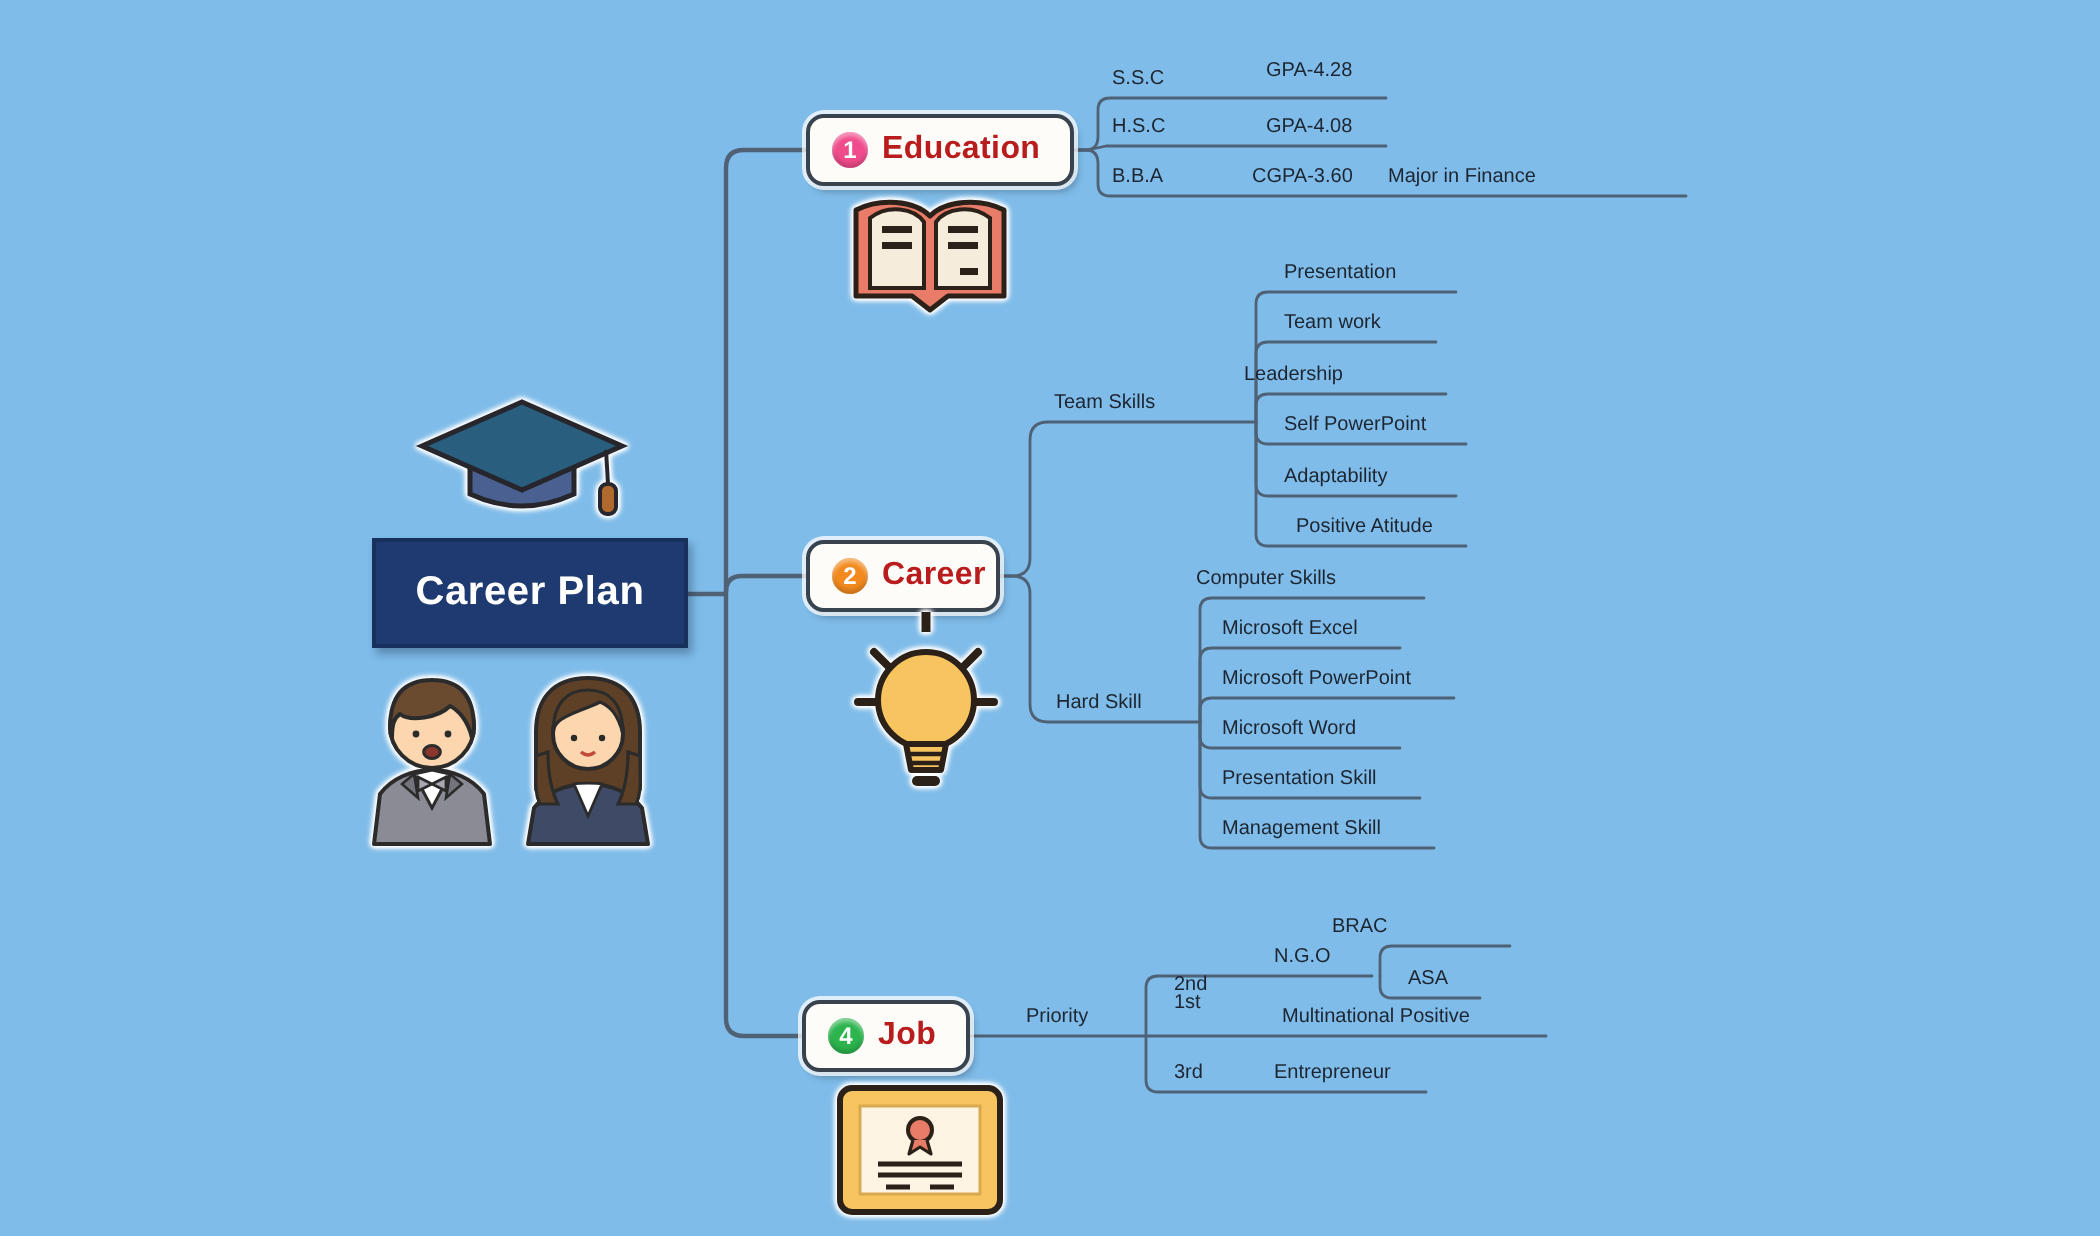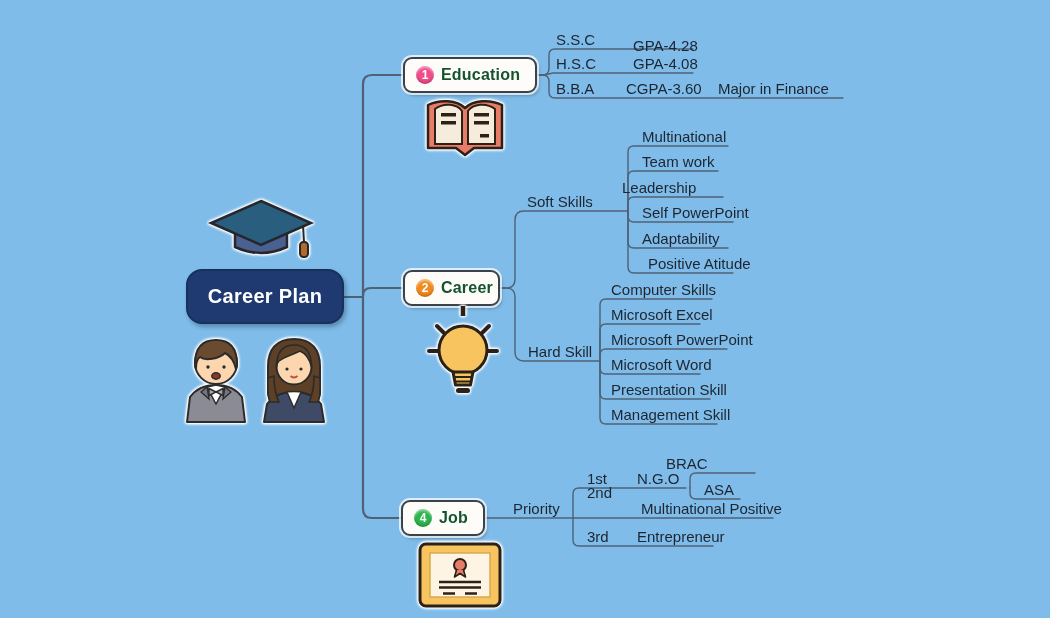--- a/index.html
+++ b/index.html
@@ -8,38 +8,38 @@
     position:relative;width:1050px;height:618px;overflow:hidden;
     background:#7fbce9;
   }
   svg.lines{position:absolute;left:0;top:0;pointer-events:none;}
   .node{
     position:absolute;background:#fdfcf9;border:2px solid #39434e;border-radius:9px;
     display:flex;align-items:center;gap:7px;padding:0 11px;box-sizing:border-box;height:36px;
     box-shadow:0 0 0 2px rgba(255,255,255,0.75), 2px 3px 3px rgba(30,50,70,0.30);
     cursor:pointer;
   }
-  .node-label{font-weight:bold;font-size:16px;color:#14532d;letter-spacing:0.2px;white-space:nowrap;}
+  .node-label{font-weight:bold;font-size:16px;color:#b91c1c;letter-spacing:0.2px;white-space:nowrap;}
   .badge{
     width:18px;height:18px;min-width:18px;border-radius:50%;color:#fff;font-weight:bold;font-size:12px;
     display:flex;align-items:center;justify-content:center;
     box-shadow:inset 0 2px 2px rgba(255,255,255,0.45), inset 0 -2px 2px rgba(0,0,0,0.18);
   }
   .badge-education{background:#f04b8b;}
   .badge-skills{background:#f28a1e;}
   .badge-job{background:#2cb44d;}
   .root-node{
     position:absolute;left:186px;top:269px;width:158px;height:55px;
-    background:#1e3a70;border:2px solid #17315c;border-radius:16px;box-sizing:border-box;
+    background:#1e3a70;border:2px solid #17315c;border-radius:0;box-sizing:border-box;
     display:flex;align-items:center;justify-content:center;
     color:#ffffff;font-weight:bold;font-size:20px;letter-spacing:0.3px;
     box-shadow:2px 3px 4px rgba(20,40,70,0.35);cursor:pointer;
   }
   .topic{
-    position:absolute;font-size:15px;color:#1d2530;white-space:nowrap;line-height:14px;cursor:pointer;
+    position:absolute;font-size:10px;color:#1d2530;white-space:nowrap;line-height:14px;cursor:pointer;
   }
   .sticker{filter:drop-shadow(0 0 1px #fff) drop-shadow(0 0 1px #fff) drop-shadow(0 0 1px #fff);}
   .icon{position:absolute;}
 </style>
 </head>
 <body>
 
 <div class="canvas">
 
   <svg class="lines" width="1050" height="618" viewBox="0 0 1050 618">
@@ -158,45 +158,45 @@
 
   <svg class="icon sticker" style="left:417px;top:541px" width="86" height="68" viewBox="0 0 86 68">
     <rect x="3" y="3" width="80" height="62" rx="6" fill="#f7c45f" stroke="#2b2118" stroke-width="3"></rect>
     <rect x="13" y="12" width="60" height="44" fill="#fdf4e3" stroke="#d8a94f" stroke-width="1.5"></rect>
     <circle cx="43" cy="24" r="6" fill="#e87c68" stroke="#2b2118" stroke-width="2"></circle>
     <path d="M39.5,29 L37.5,36 L43,32.5 L48.5,36 L46.5,29" fill="#e87c68" stroke="#2b2118" stroke-width="1.6" stroke-linejoin="round"></path>
     <path d="M22,41 H64 M22,46.5 H64 M26,52.5 H38 M48,52.5 H60" stroke="#2b2118" stroke-width="2.4"></path>
   </svg>
 
   <span class="topic" style="left:556px;top:33px">S.S.C</span>
-  <span class="topic" style="left:633px;top:39px">GPA-4.28</span>
+  <span class="topic" style="left:633px;top:29px">GPA-4.28</span>
   <span class="topic" style="left:556px;top:57px">H.S.C</span>
   <span class="topic" style="left:633px;top:57px">GPA-4.08</span>
   <span class="topic" style="left:556px;top:82px">B.B.A</span>
   <span class="topic" style="left:626px;top:82px">CGPA-3.60</span>
-  <span class="topic" style="left:718px;top:82px">Major in Finance</span>
-
-  <span class="topic" style="left:527px;top:195px">Soft Skills</span>
-  <span class="topic" style="left:642px;top:130px">Multinational</span>
+  <span class="topic" style="left:694px;top:82px">Major in Finance</span>
+
+  <span class="topic" style="left:527px;top:195px">Team Skills</span>
+  <span class="topic" style="left:642px;top:130px">Presentation</span>
   <span class="topic" style="left:642px;top:155px">Team work</span>
   <span class="topic" style="left:622px;top:181px">Leadership</span>
   <span class="topic" style="left:642px;top:206px">Self PowerPoint</span>
   <span class="topic" style="left:642px;top:232px">Adaptability</span>
   <span class="topic" style="left:648px;top:257px">Positive Atitude</span>
 
   <span class="topic" style="left:528px;top:345px">Hard Skill</span>
-  <span class="topic" style="left:611px;top:283px">Computer Skills</span>
+  <span class="topic" style="left:598px;top:283px">Computer Skills</span>
   <span class="topic" style="left:611px;top:308px">Microsoft Excel</span>
   <span class="topic" style="left:611px;top:333px">Microsoft PowerPoint</span>
   <span class="topic" style="left:611px;top:358px">Microsoft Word</span>
   <span class="topic" style="left:611px;top:383px">Presentation Skill</span>
   <span class="topic" style="left:611px;top:408px">Management Skill</span>
 
   <span class="topic" style="left:513px;top:502px">Priority</span>
-  <span class="topic" style="left:587px;top:472px">1st</span>
+  <span class="topic" style="left:587px;top:495px">1st</span>
   <span class="topic" style="left:637px;top:472px">N.G.O</span>
   <span class="topic" style="left:587px;top:486px">2nd</span>
   <span class="topic" style="left:641px;top:502px">Multinational Positive</span>
   <span class="topic" style="left:587px;top:530px">3rd</span>
   <span class="topic" style="left:637px;top:530px">Entrepreneur</span>
   <span class="topic" style="left:666px;top:457px">BRAC</span>
   <span class="topic" style="left:704px;top:483px">ASA</span>
 
 </div>
 

